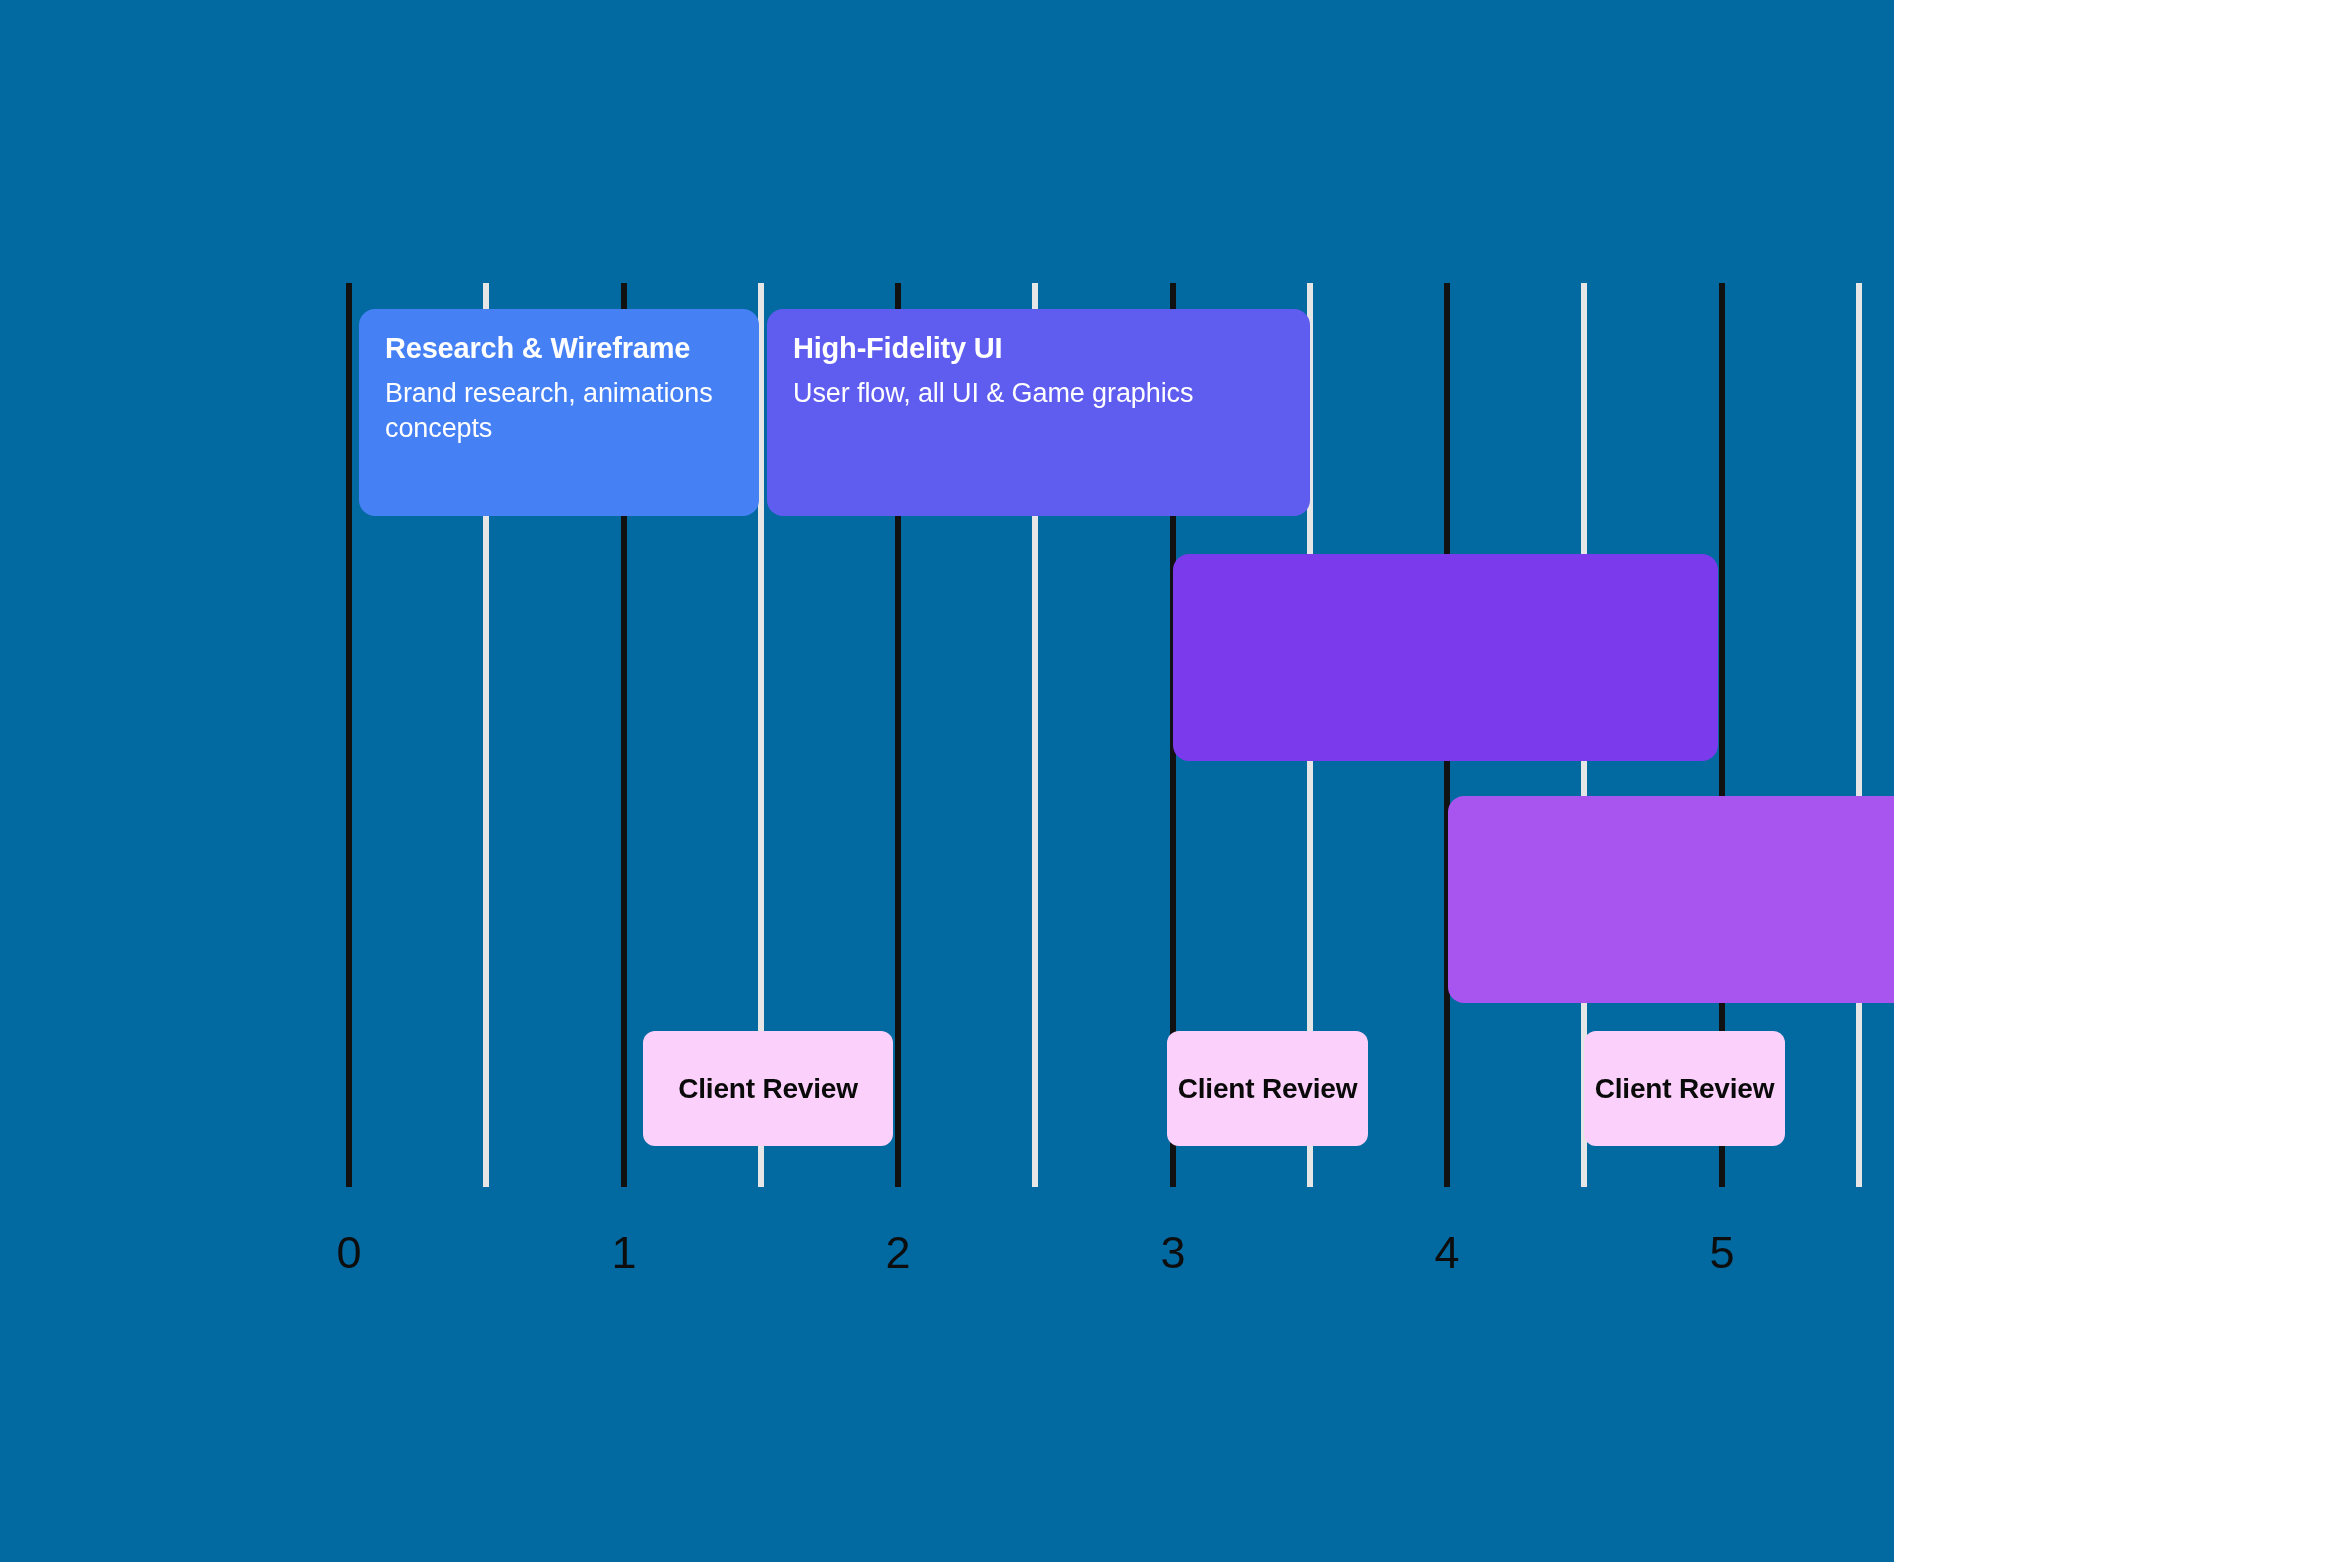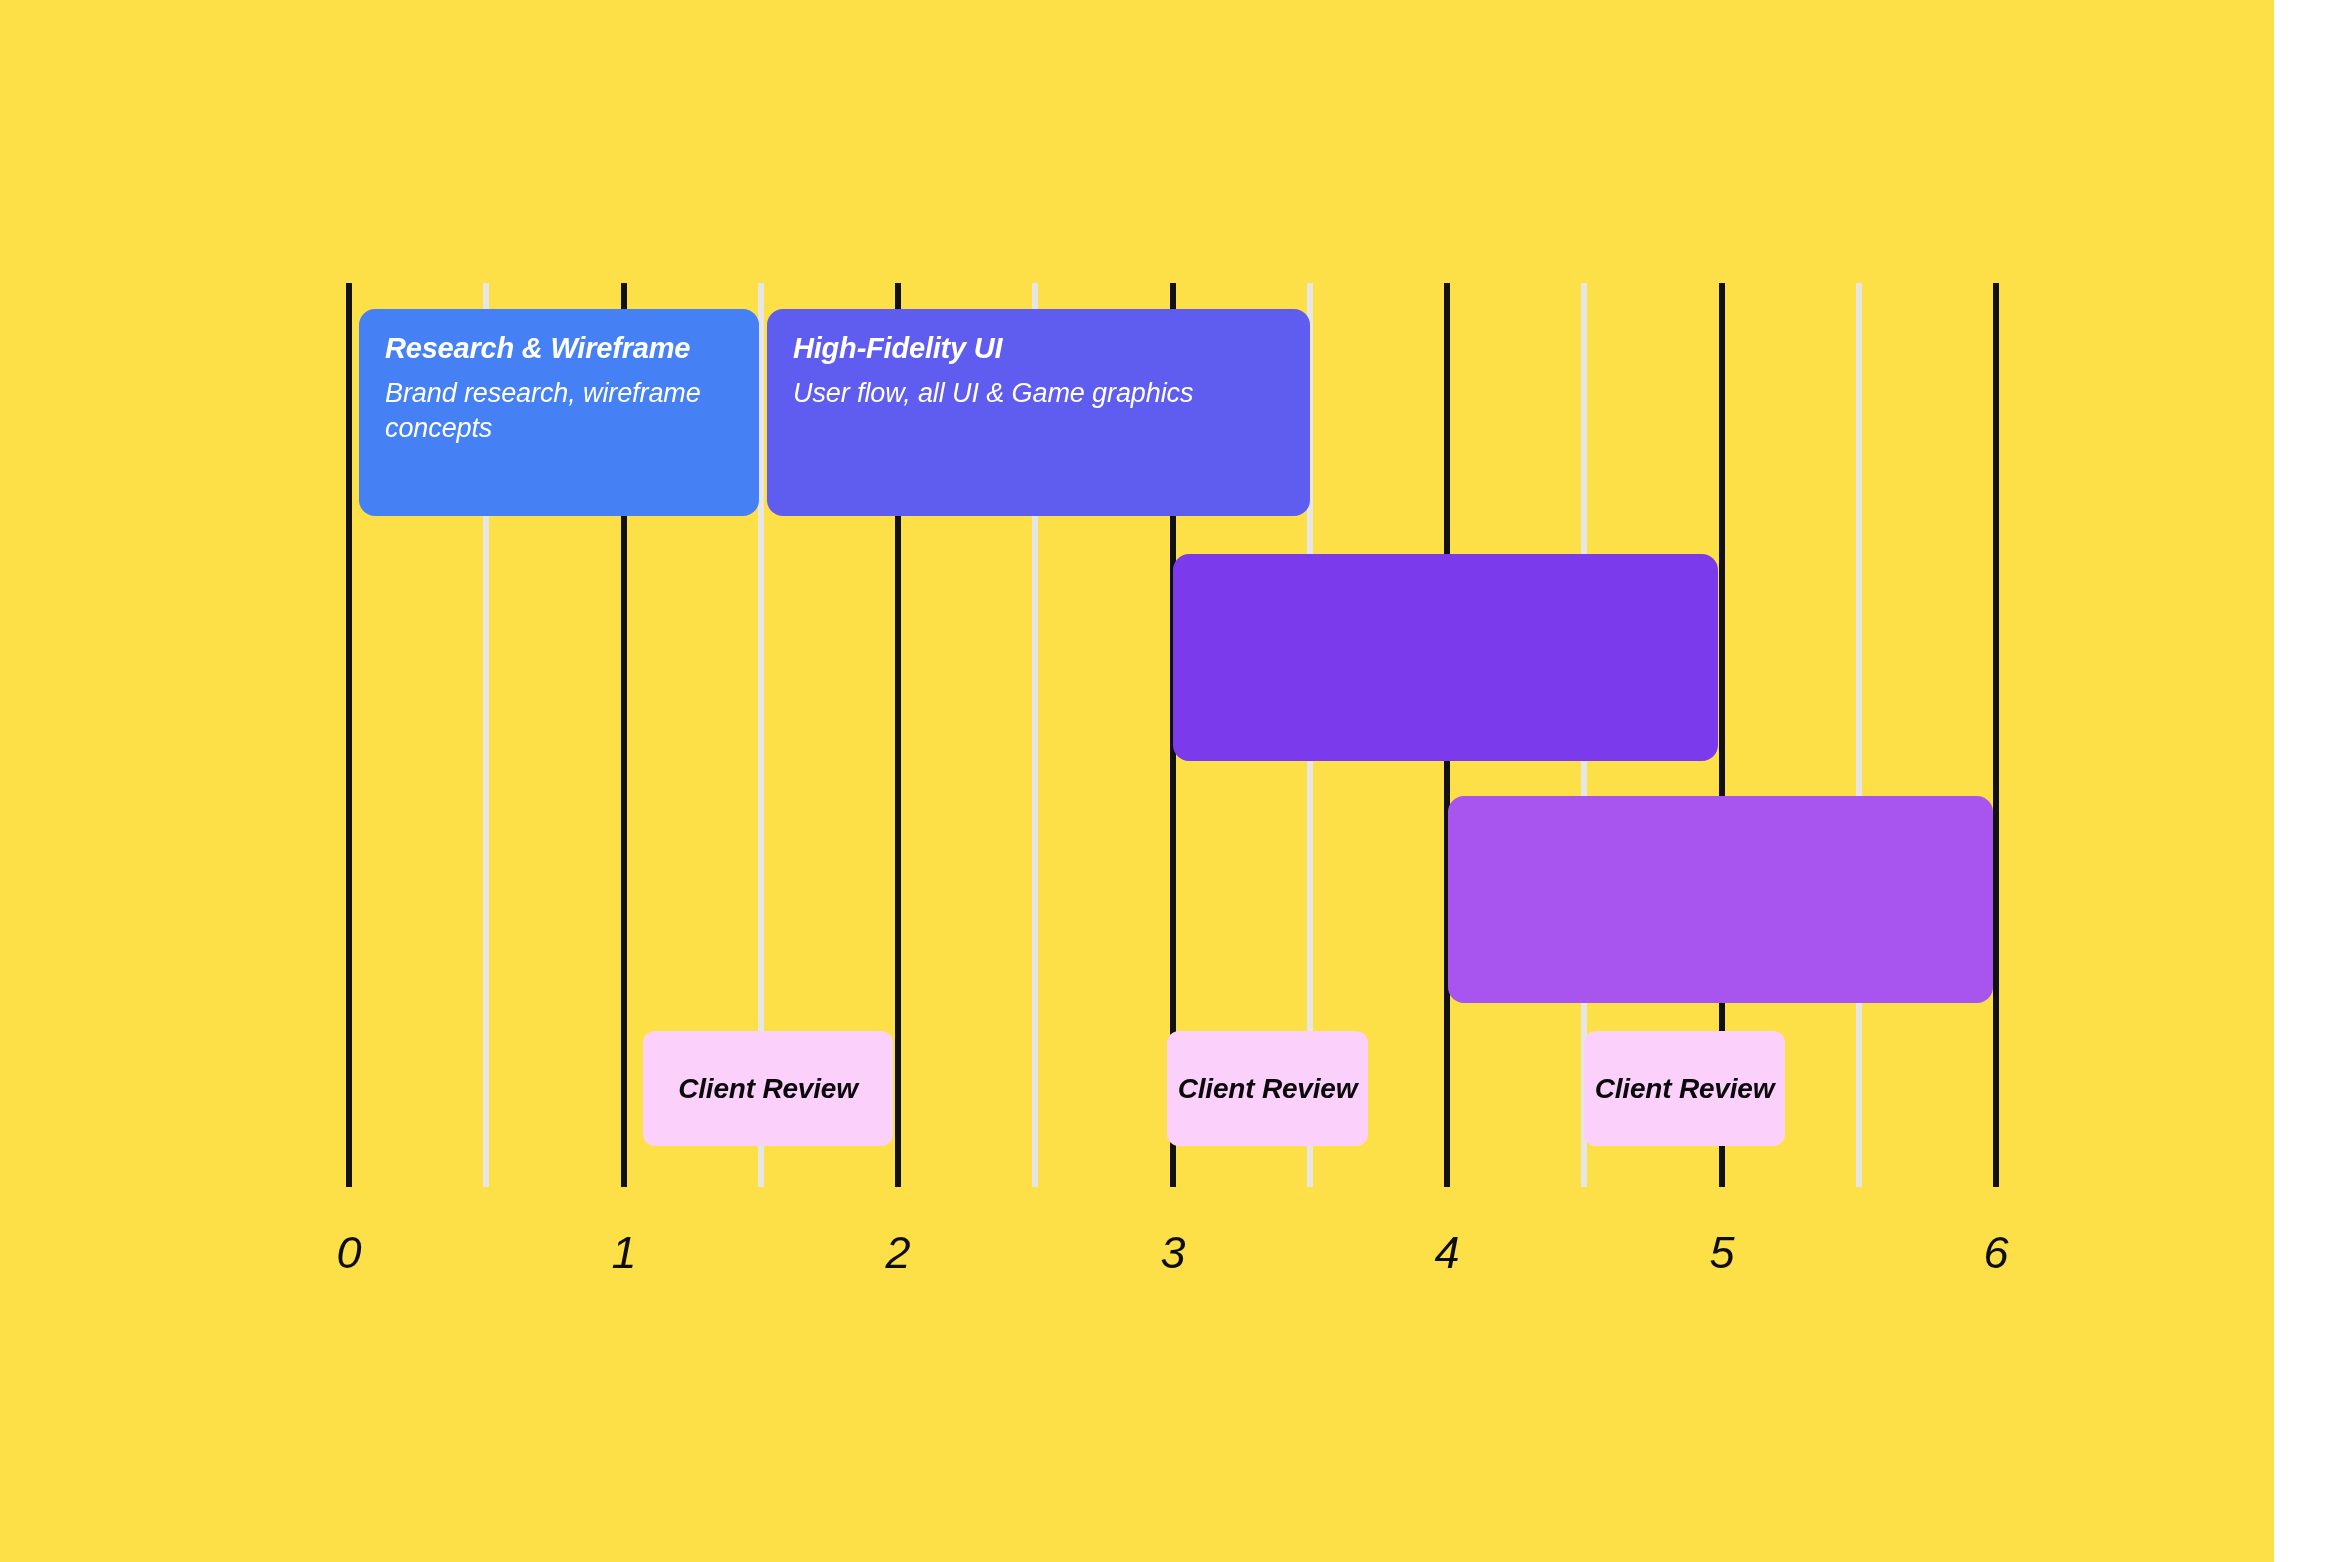--- a/index.html
+++ b/index.html
@@ -8,25 +8,24 @@
     padding: 0;
     background: #ffffff;
   }
   body {
     font-family: "Liberation Sans", sans-serif;
     -webkit-font-smoothing: antialiased;
   }
 
   #stage {
     position: relative;
-    width: 2274px;
+    width: 1894px;
     height: 1563px;
-    background: #fde047;
+    background: #0369a1;
     overflow: hidden;
-    font-style: italic;
   }
 
   
   #plot {
     position: absolute;
     left: 0;
     top: 0;
     width: 2342px;
     height: 1563px;
   }
@@ -120,21 +119,21 @@
     <div class="gridline major" style="left:349px"></div>
     <div class="gridline major" style="left:624px"></div>
     <div class="gridline major" style="left:898px"></div>
     <div class="gridline major" style="left:1173px"></div>
     <div class="gridline major" style="left:1447px"></div>
     <div class="gridline major" style="left:1722px"></div>
     <div class="gridline major" style="left:1996px"></div>
 
     <div class="bar" style="left:359px; top:309px; width:400px; height:207px; background:#4680f5;">
       <div class="bar-title">Research &amp; Wireframe</div>
-      <div class="bar-desc">Brand research, wireframe concepts</div>
+      <div class="bar-desc">Brand research, animations concepts</div>
     </div>
 
     <div class="bar" style="left:767px; top:309px; width:543px; height:207px; background:#5f5cf0;">
       <div class="bar-title">High-Fidelity UI</div>
       <div class="bar-desc">User flow, all UI &amp; Game graphics</div>
     </div>
 
     <div class="bar" style="left:1173px; top:554px; width:545px; height:207px; background:#7c3aed;">
     </div>
 

